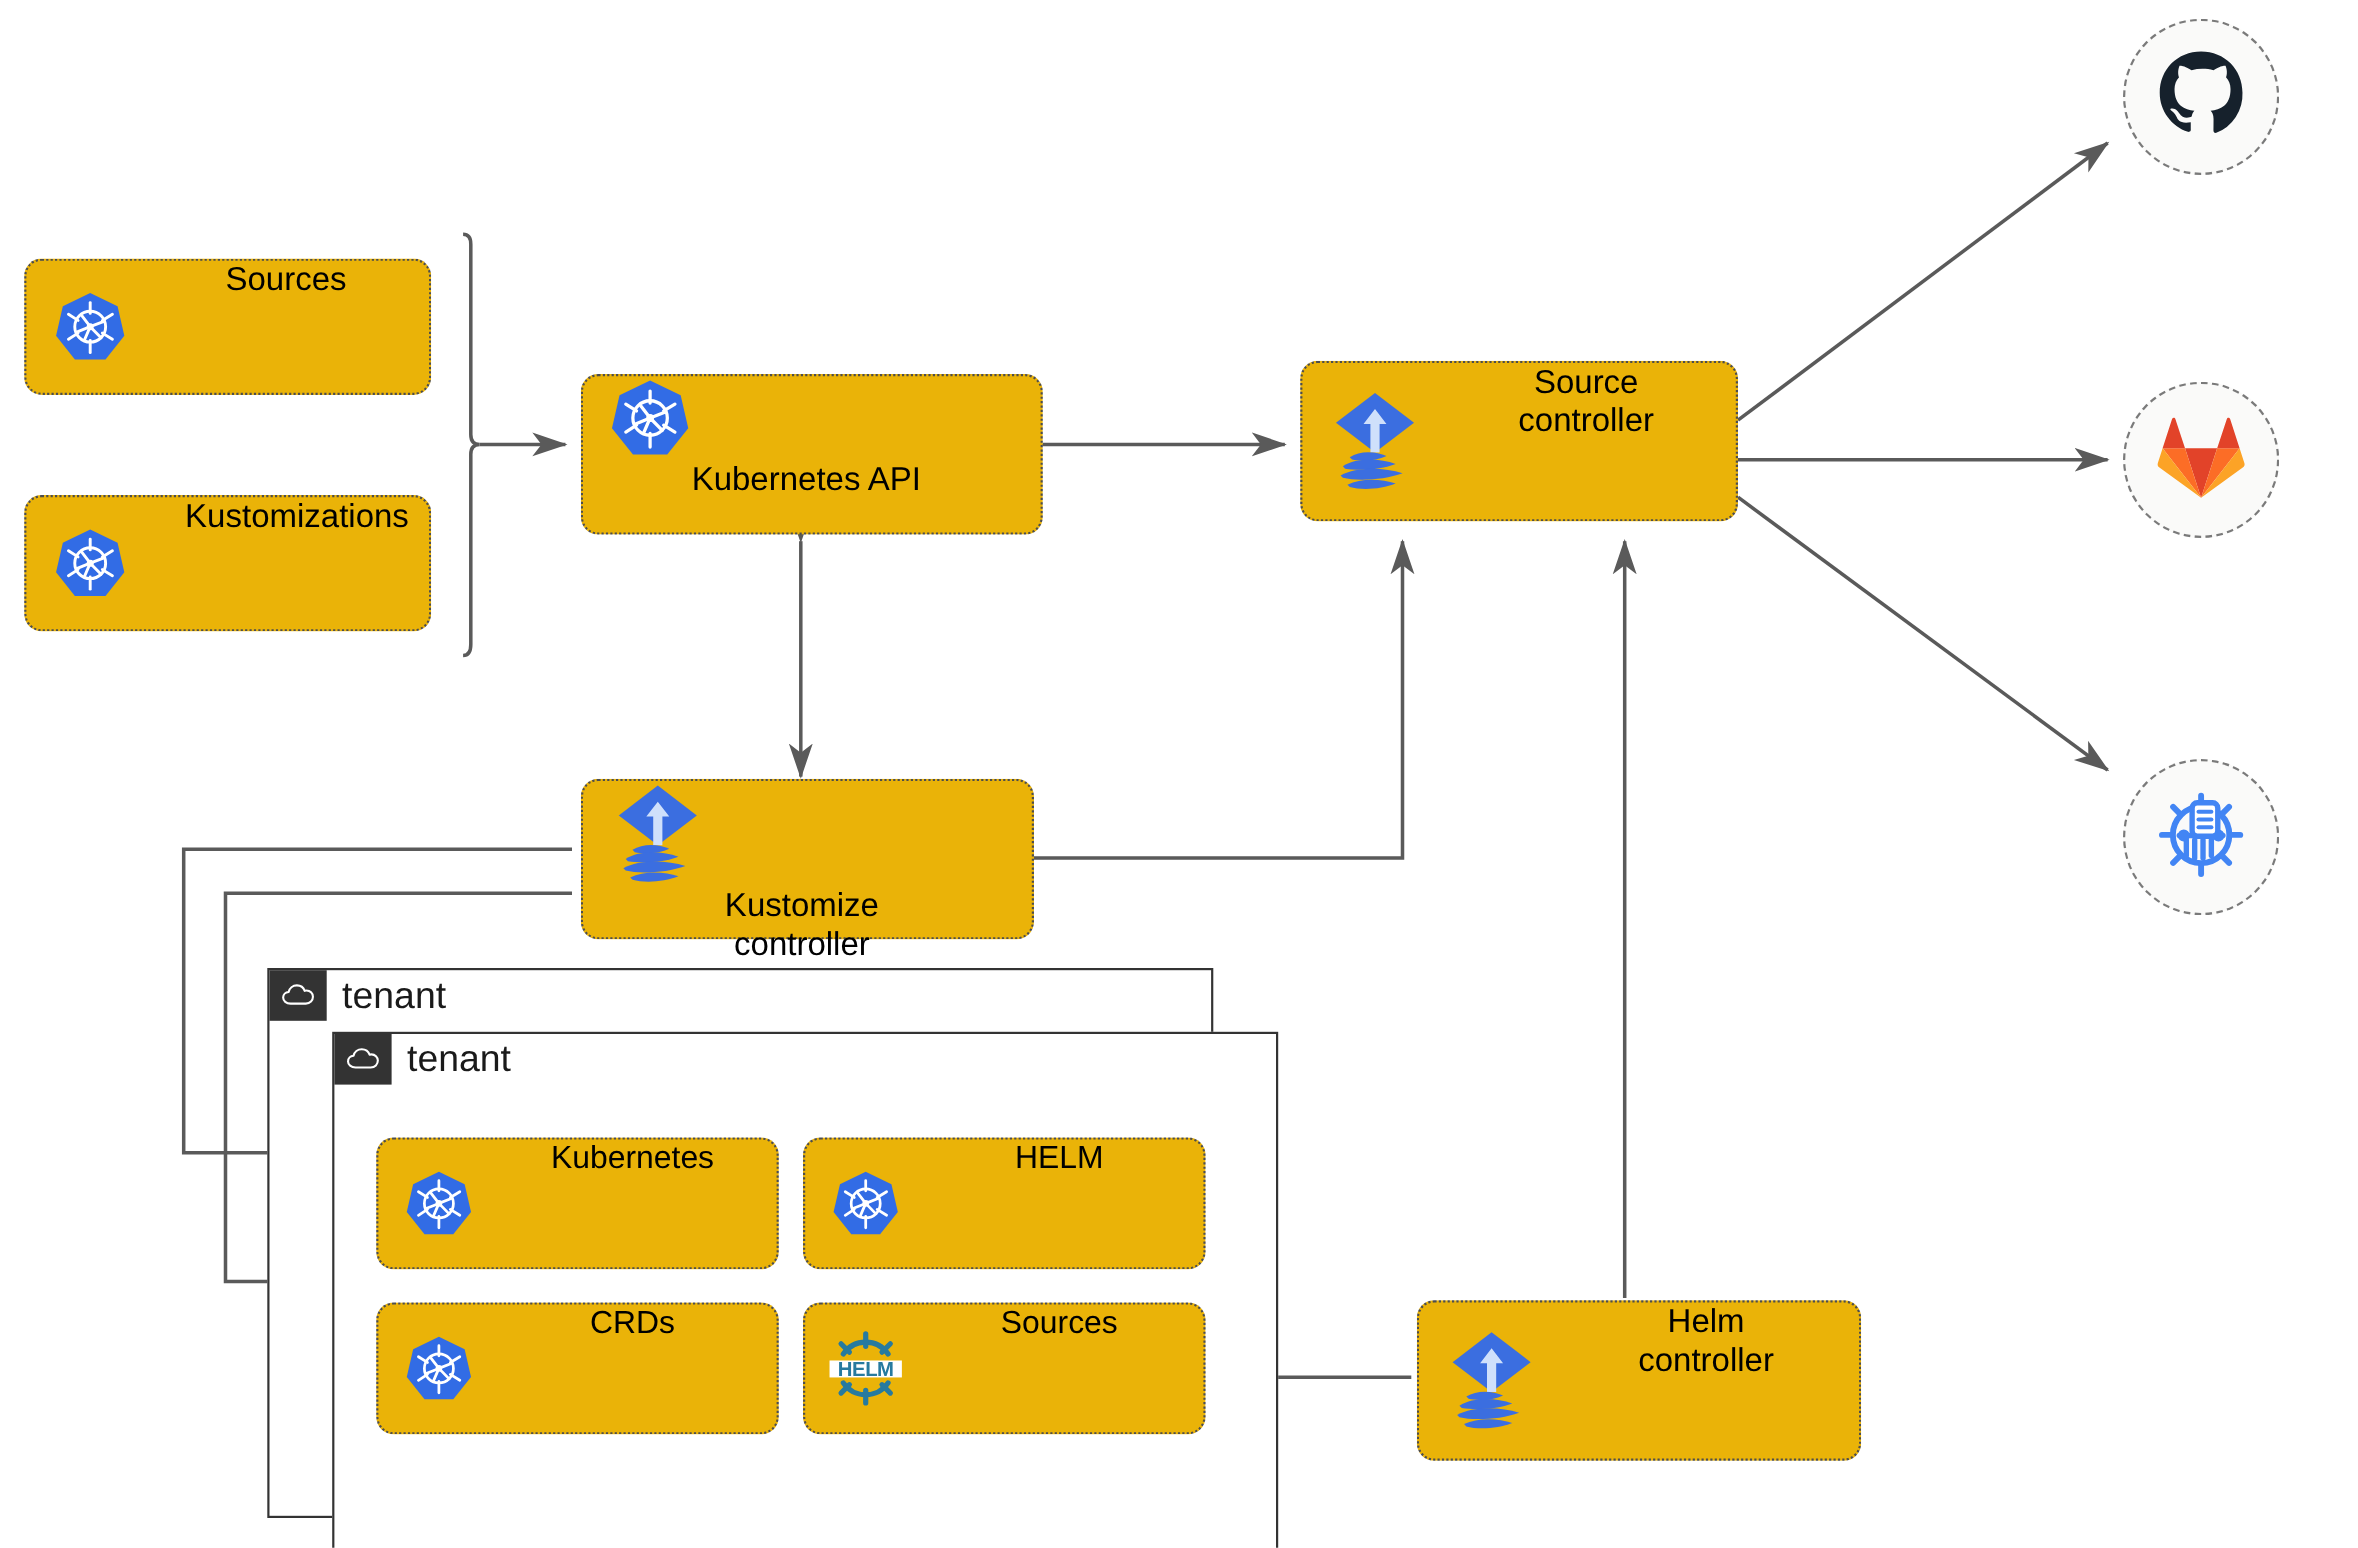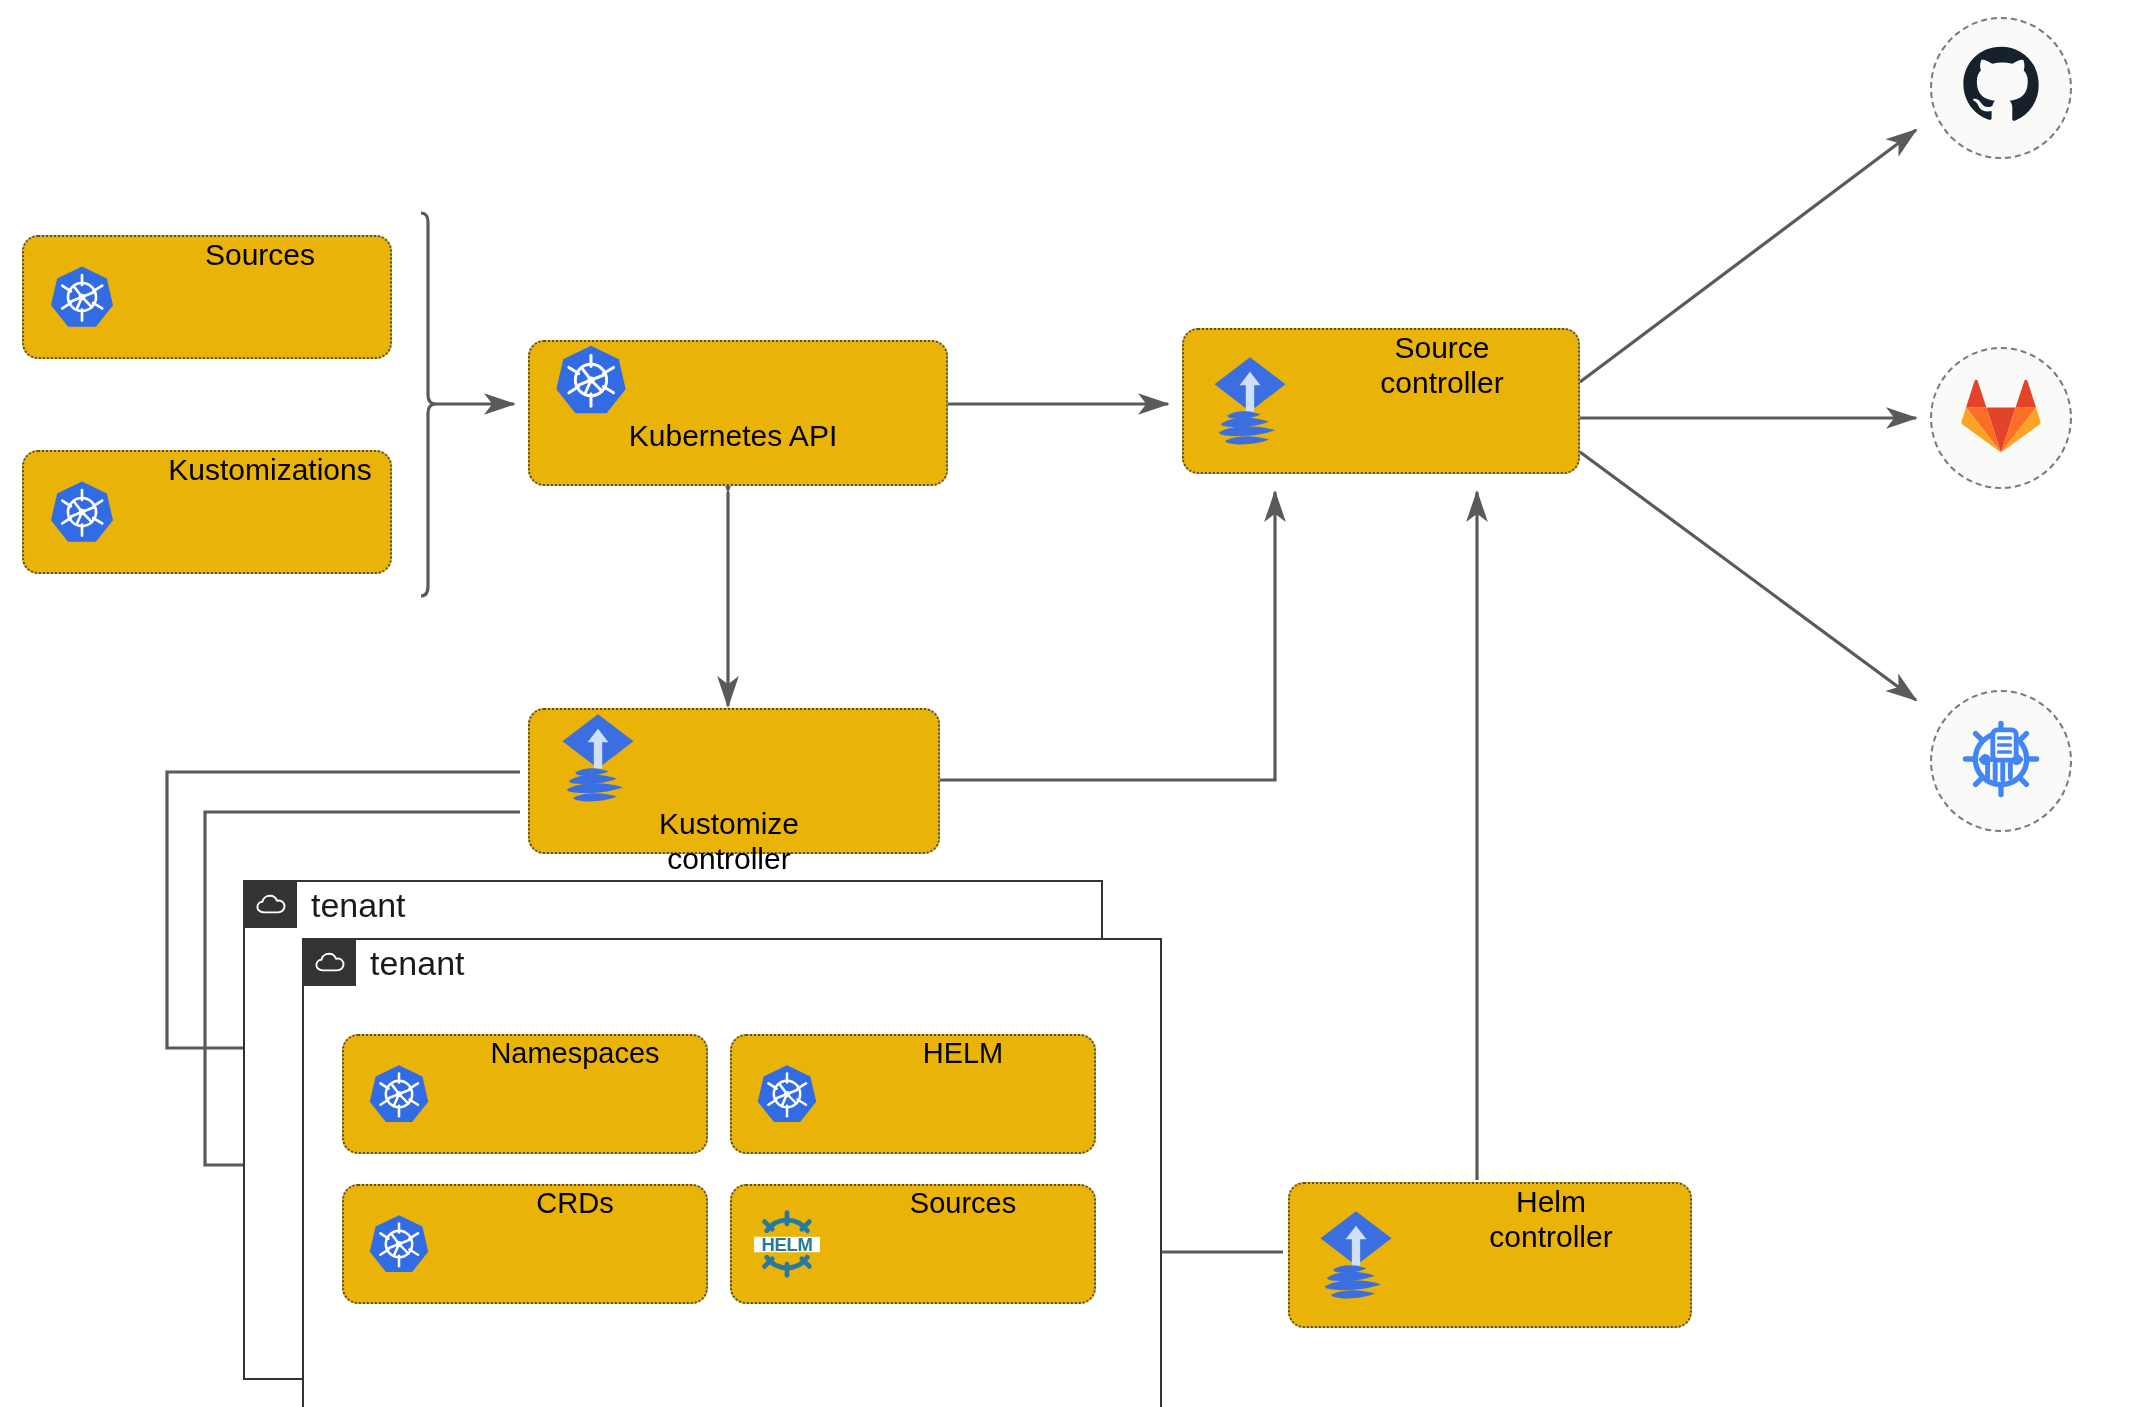--- a/index.html
+++ b/index.html
@@ -268,21 +268,21 @@
           <path d="M13.4 42.8 L21.6 37.5"></path>
             <path d="M42.4 26.6 L51.0 21.4"></path>
           <path d="M32 32 L24.8 22.6"></path>
             <path d="M32 32 L43.2 27.6"></path>
           <path d="M32 32 L41.3 41.5"></path>
             <path d="M32 32 L27.0 43.6"></path>
           <path d="M32 32 L20.4 36.7"></path>
         </g>
       </svg>
     </div>
-    <div class="lbl">Namespaces</div>
+    <div class="lbl">Kubernetes</div>
   </div>
 
   <div class="node small kgrid" style="left:730px;top:1034px;width:366px;height:120px;">
     <div class="ic" style="width:110px;">
       <svg width="64" height="64" viewBox="0 0 64 64">
         <path d="M32 3.2 L55.4 14.6 L61.2 39.8 L45.1 60.0 L18.9 60.0 L2.8 39.8 L8.6 14.6 Z" fill="#326ce5"></path>
         <g fill="none" stroke="#ffffff" stroke-width="2.5" stroke-linecap="round">
           <circle cx="32" cy="32" r="13.2"></circle>
           <circle cx="32" cy="32" r="3.0" fill="#ffffff" stroke="none"></circle>
           <path d="M32 11.4 L32 20.6"></path>

